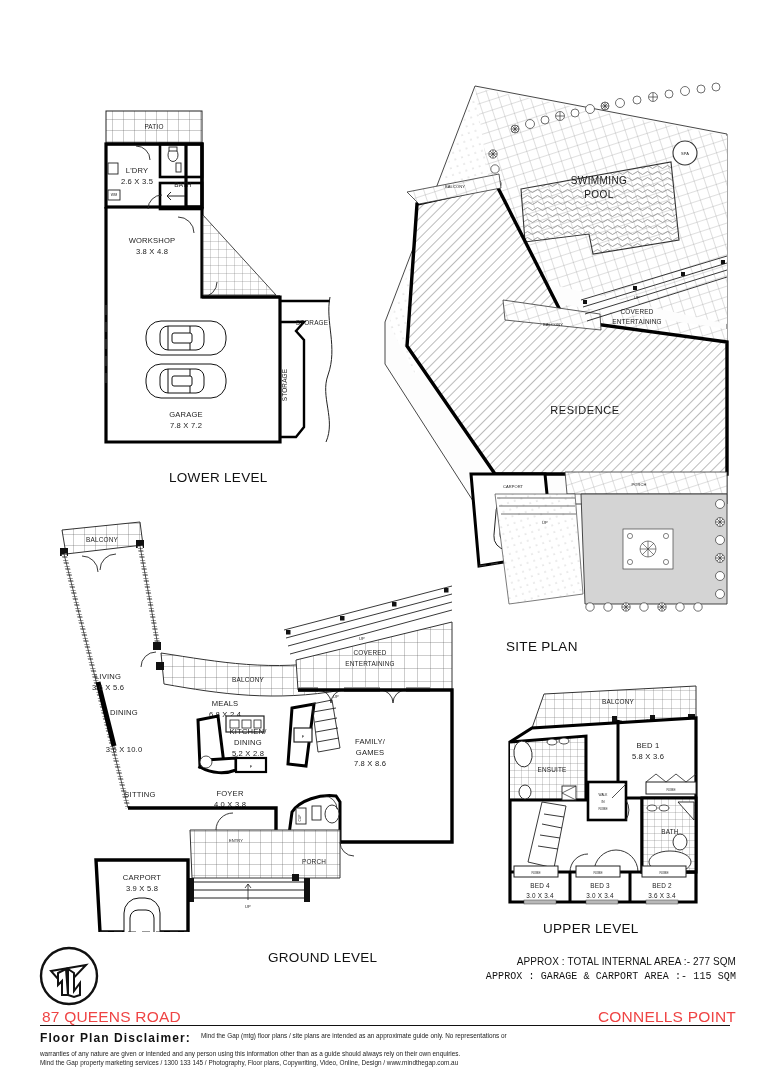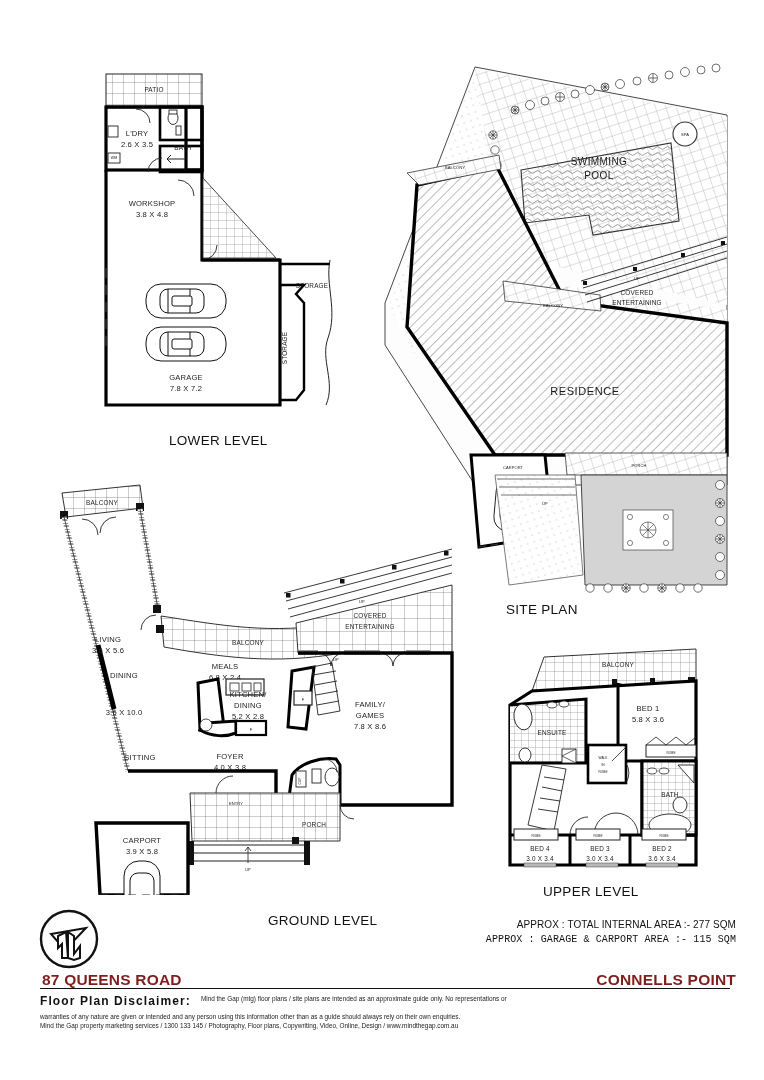--- a/index.html
+++ b/index.html
@@ -1,30 +1,30 @@
 <!DOCTYPE html>
 <html><head>
 <meta charset="utf-8">
 <style>
   html,body{margin:0;padding:0;background:#ffffff;}
   body{width:764px;height:1080px;position:relative;overflow:hidden;
        font-family:"Liberation Sans","DejaVu Sans",sans-serif;color:#1a1a1a;}
-  .sheet{position:absolute;inset:0;background:#fff;}
+  .sheet{position:absolute;inset:0;background:#fff;margin-top:37px;}
   svg{display:block;}
   .plan{position:absolute;}
   .lbl{font-family:"Liberation Sans",sans-serif;fill:#1a1a1a;text-anchor:middle;}
   .room{font-size:7.6px;letter-spacing:.2px;}
   .room.sm{font-size:6.4px;}
   .tiny{font-size:4.0px;letter-spacing:.1px;}
   .tiny2{font-size:3.2px;}
   .poolname{font-size:10px;letter-spacing:.4px;}
   .resname{font-size:11px;letter-spacing:.6px;}
   .sectiontitle{position:absolute;font-size:13.5px;letter-spacing:.3px;
       text-underline-offset:3px;color:#111;white-space:nowrap;}
-  .footer-title{position:absolute;font-weight:bold;font-size:15.5px;letter-spacing:.2px;color:#7f1d1d;}
+  .footer-title{position:absolute;font-weight:normal;font-size:15.5px;letter-spacing:.2px;color:#ef4444;}
   .area-line{position:absolute;font-size:10px;letter-spacing:.1px;color:#111;text-align:right;white-space:nowrap;}
   .disc-wrap{position:absolute;left:40px;top:988px;width:690px;}
   .disc-rule{border-top:1.6px solid #111;width:690px;margin:0 0 5px 0;}
   .disc-head{font-weight:bold;font-size:12px;letter-spacing:1.1px;color:#111;display:inline-block;vertical-align:top;}
   .disc-body{font-size:6.4px;line-height:1.45;color:#222;display:inline-block;width:560px;margin-left:10px;vertical-align:top;}
   .disc-body2{font-size:6.4px;line-height:1.45;color:#222;margin-top:0px;}
 </style>
 </head>
 <body>
 
@@ -99,21 +99,21 @@
       <text class="lbl room" x="96" y="331">7.8 X 7.2</text>
 
       <path d="M190 204 H240 M190 225 H214 L206 234 L214 243 V330 L206 340 H190" fill="none" stroke="#000" stroke-width="2.4"></path>
       <path d="M240 200 C235 225 248 250 238 278 C230 300 246 322 236 345" fill="none" stroke="#222" stroke-width="1"></path>
       <text class="lbl room sm" x="222" y="228">STORAGE</text>
       <text class="lbl room sm" x="197" y="288" transform="rotate(-90 197 288)">STORAGE</text>
     </svg>
   </div>
   <div class="sectiontitle" style="left:169px;top:433px;">LOWER LEVEL</div>
 
-  <div class="plan" style="left:375px;top:55px;width:360px;height:545px;">
+  <div class="plan" style="left:375px;top:37px;width:360px;height:545px;">
     <svg width="360" height="545" viewBox="0 0 360 545">
       <defs>
         <pattern id="hatch" width="7" height="7" patternUnits="userSpaceOnUse" patternTransform="rotate(45)">
           <rect width="7" height="7" fill="#fff"></rect>
           <line x1="0" y1="0" x2="0" y2="7" stroke="#777" stroke-width="1"></line>
         </pattern>
         <pattern id="pav" width="9" height="9" patternUnits="userSpaceOnUse" patternTransform="rotate(-18)">
           <rect width="9" height="9" fill="#fafafa"></rect>
           <path d="M0 0 H9 M0 0 V9" stroke="#888" stroke-width="0.55"></path>
         </pattern>

